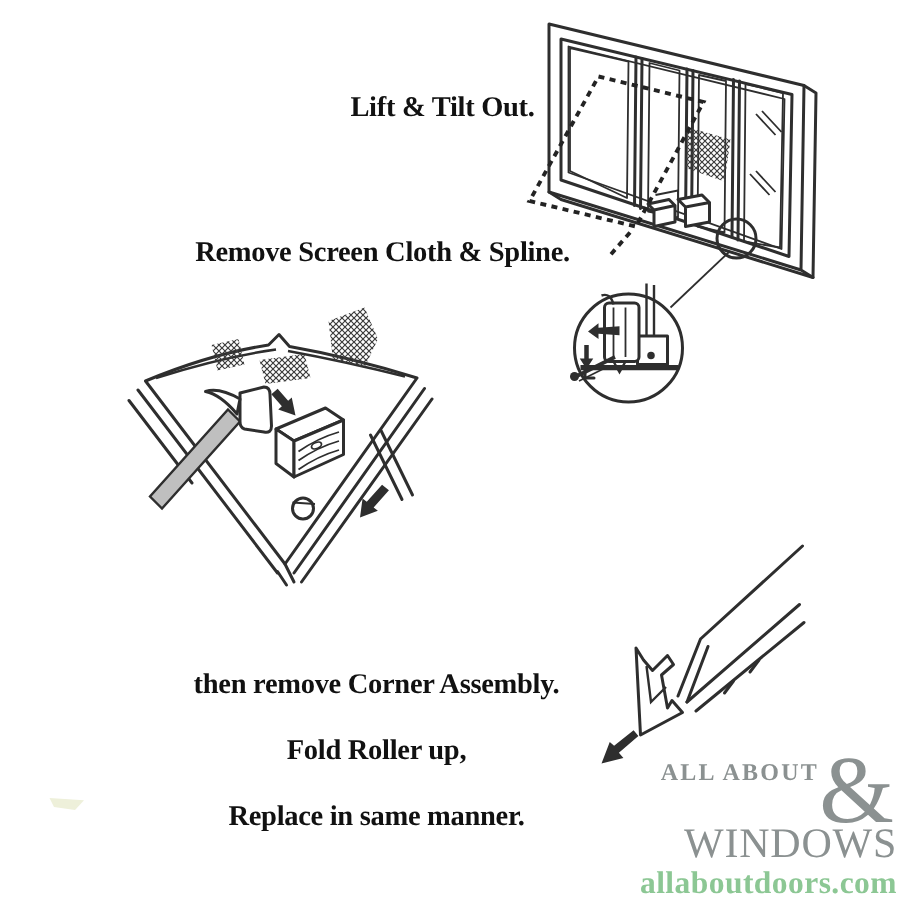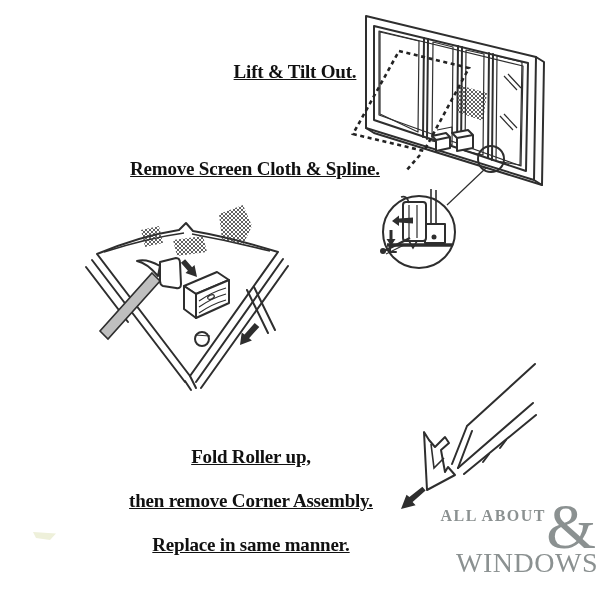--- a/index.html
+++ b/index.html
@@ -6,21 +6,21 @@
     --ink:#2e2e2e; --text:#111111; --hammer-handle:#bfbfbf;
     --logo-gray:#8b9191; --logo-green:#8cc794; --background:#ffffff; --smudge:#eef0da;
   }
   html,body{margin:0;padding:0;background:#fff;}
   #stage{
     position:relative;width:600px;height:600px;background:var(--background);
     font-family:"Liberation Serif","DejaVu Serif",serif;overflow:hidden;
   }
   .caption{
     position:absolute;color:var(--text);font-weight:bold;font-size:19px;
-    line-height:22px;text-align:center;letter-spacing:-0.2px;white-space:pre-line;text-decoration:underline;
+    line-height:22px;text-align:center;letter-spacing:-0.2px;white-space:pre-line;
   }
   #cap-lift   {left:215px;top:61px;width:160px;}
   #cap-remove {left:122px;top:158px;width:266px;}
   #cap-tap    {left:260px;top:318px;width:192px;}
   #cap-fold   {left:120px;top:424px;width:262px;}
 
   svg .ln{stroke:var(--ink);fill:none;stroke-width:2;stroke-linejoin:round;stroke-linecap:round;}
   svg .lnw{stroke:var(--ink);fill:#ffffff;stroke-width:2;stroke-linejoin:round;}
   svg .thin{stroke:var(--ink);fill:none;stroke-width:1.2;stroke-linejoin:round;}
   svg .med{stroke:var(--ink);fill:none;stroke-width:1.6;}
@@ -151,25 +151,26 @@
       <polygon class="solidblk" points="422.4,486.8 409.4,497.1 406.5,494.7 401,509 415.6,505.3 412.6,501.9 425.6,490.6"></polygon>
     </g>
   </svg>
 
   
   <div class="caption" id="cap-lift">Lift &amp; Tilt Out.</div>
   <div class="caption" id="cap-remove">Remove Screen Cloth &amp; Spline.</div>
   <div class="caption" id="cap-tap">
   </div>
   <div class="caption" id="cap-fold">
+    <div>then remove Corner Assembly.</div>
     <div>Fold Roller up,</div>
-    <div>then remove Corner Assembly.</div>
     <div>Replace in same manner.</div>
   </div>
 
   
   <div class="logo">
     <div class="l1">ALL ABOUT</div>
     <div class="amp">&amp;</div>
     <div class="l3">WINDOWS</div>
+    <div class="url">allaboutdoors.com</div>
   </div>
 
 </div>
 
 </body></html>

